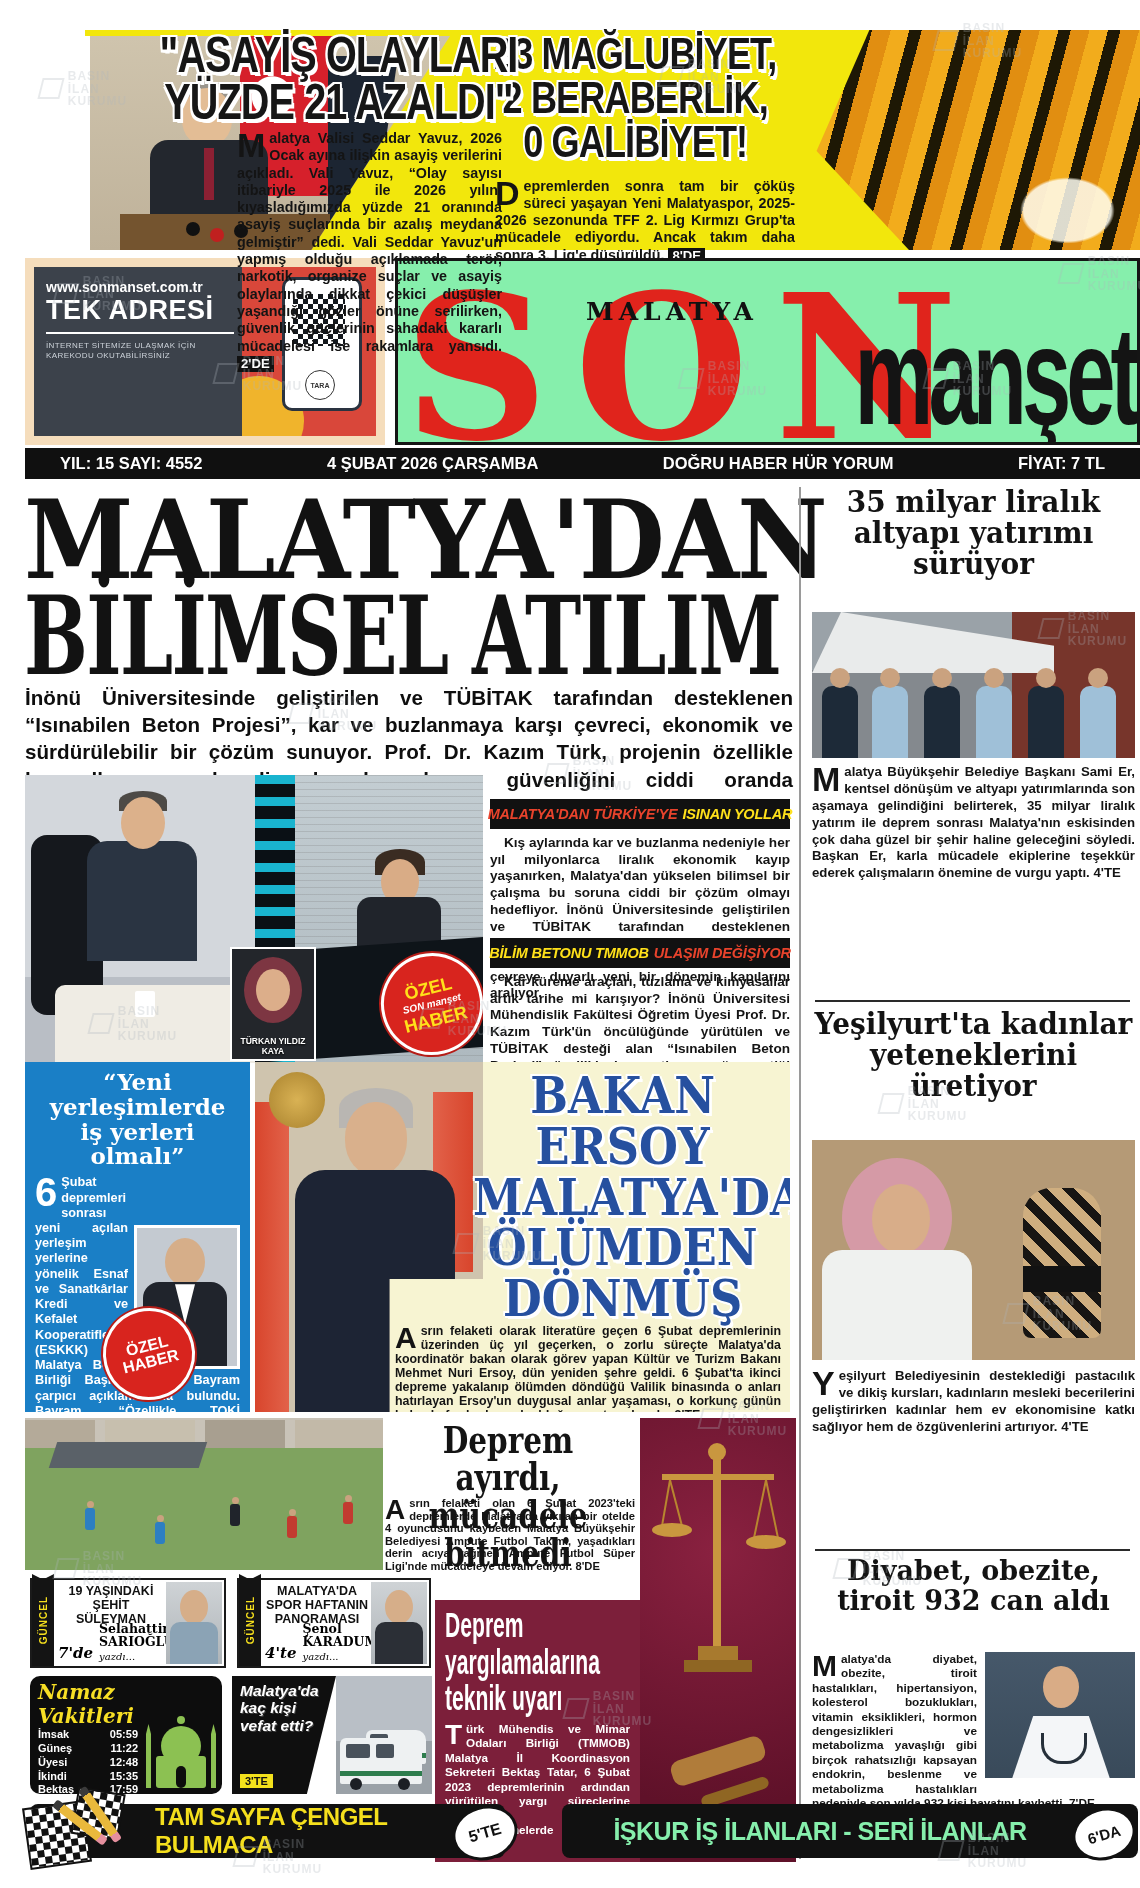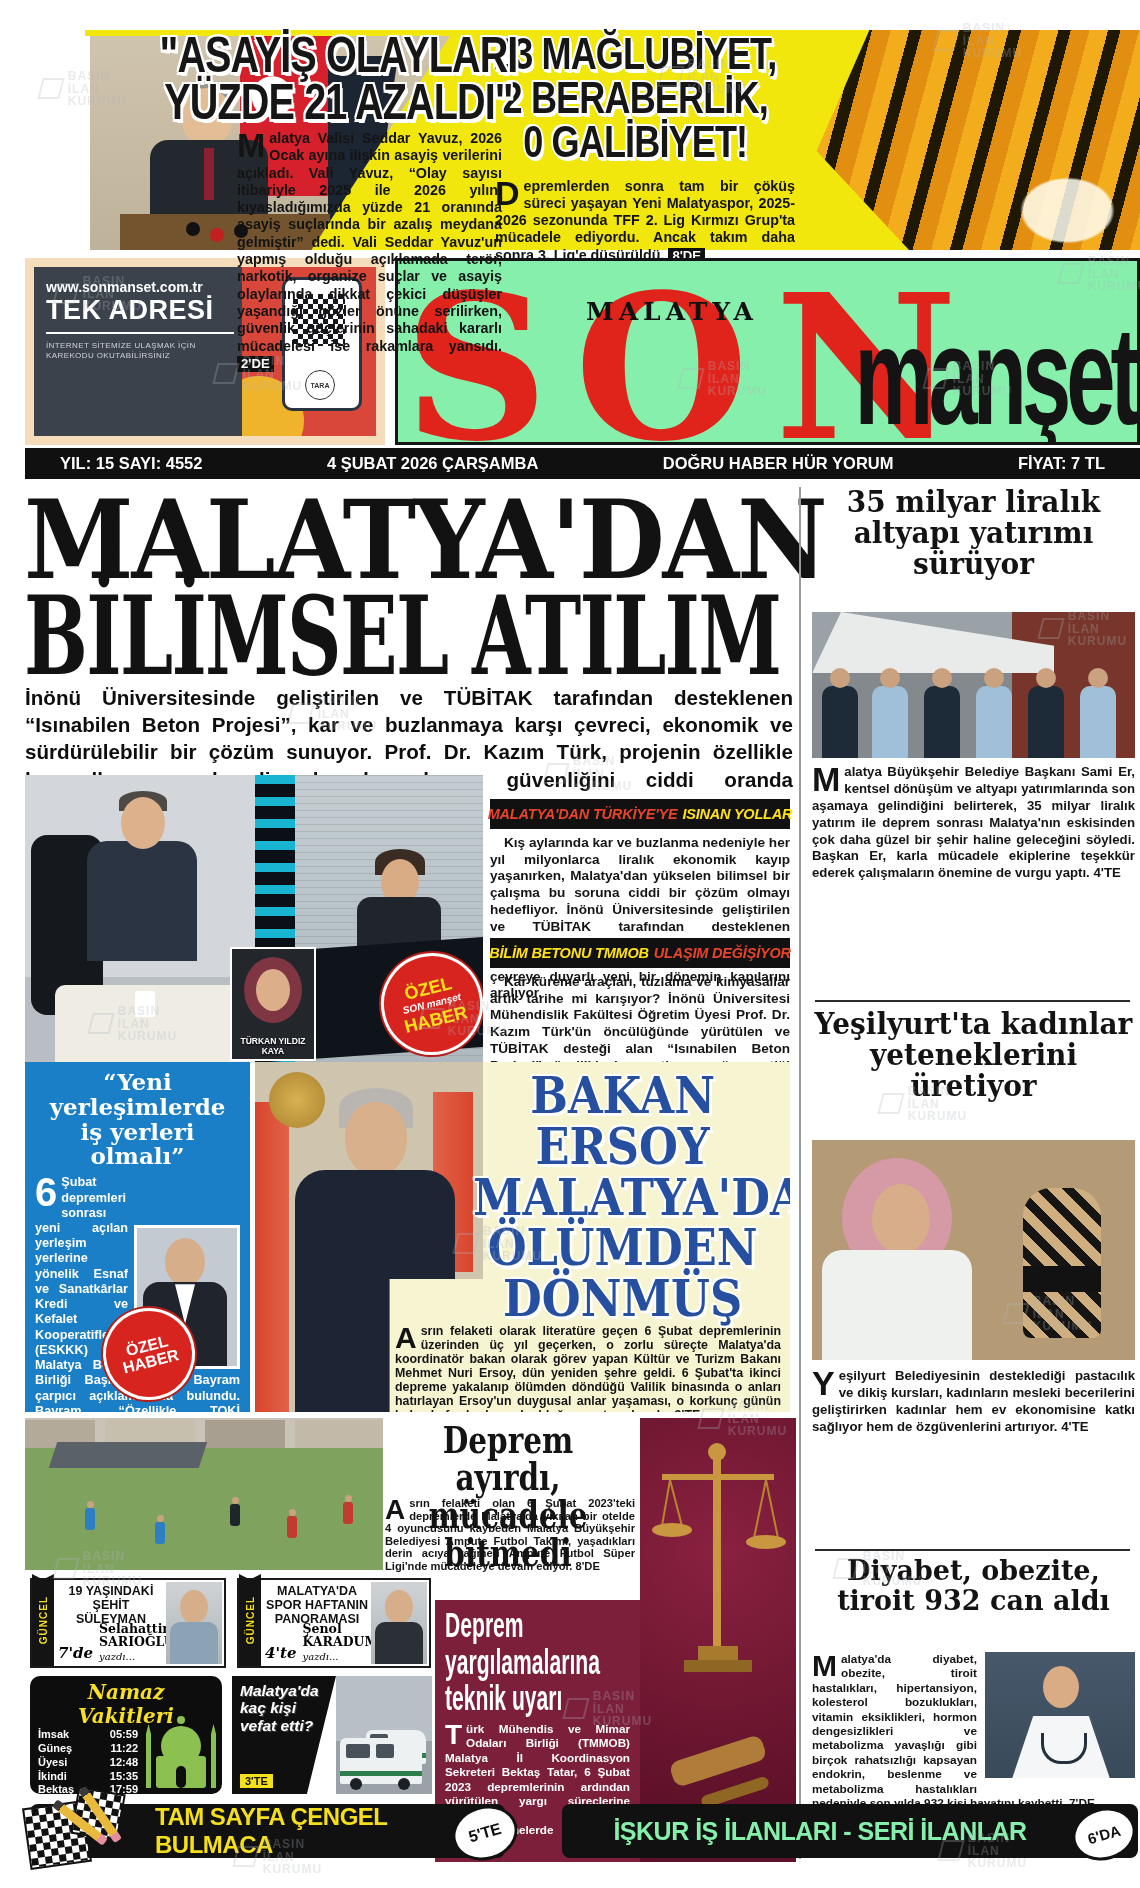--- a/index.html
+++ b/index.html
@@ -189,21 +189,21 @@
   .cfoot{position:absolute;left:26px;bottom:4px;right:60px;display:flex;gap:6px;align-items:flex-end;font-family:"DejaVu Serif",serif;}
   .cpage{font-size:15px;font-weight:700;font-style:italic;}
   .cname{line-height:1.05;font-weight:700;font-size:12.5px;}
   .csuf{font-style:italic;font-weight:400;font-size:10px;}
   .cphoto{position:absolute;right:2px;top:2px;bottom:2px;width:56px;background:linear-gradient(#cfd3d6,#aeb4b8);overflow:hidden;}
   .cp-face{position:absolute;left:14px;top:8px;width:28px;height:34px;border-radius:50%;background:#d6ae89;}
   .cp-torso{position:absolute;left:4px;top:40px;width:48px;height:46px;border-radius:10px 10px 0 0;}
 
   
   #namaz{left:30px;top:1676px;width:192px;height:118px;background:#0d0d0d;border-radius:10px;box-sizing:border-box;padding:4px 8px;overflow:hidden;}
-  #namaz-title{margin:0;text-align:center;font-family:"DejaVu Serif",serif;font-style:italic;font-weight:700;font-size:20px;color:#f7df25;}
+  #namaz-title{margin:0;text-align:left;font-family:"DejaVu Serif",serif;font-style:italic;font-weight:700;font-size:20px;color:#f7df25;}
   .nrow{display:flex;justify-content:space-between;width:100px;color:#fff;font-size:11px;font-weight:700;line-height:1.26;}
   .mosque{position:absolute;right:2px;bottom:2px;width:78px;height:84px;}
   #vefat{left:232px;top:1676px;width:200px;height:118px;display:flex;overflow:hidden;}
   #vefat-left{position:relative;width:104px;background:#0f0f0f;clip-path:polygon(0 0,100% 0,72% 100%,0 100%);padding:6px 8px;box-sizing:border-box;}
   #vefat-title{margin:0;color:#fff;font-weight:900;font-style:italic;font-size:15.5px;line-height:1.12;
      text-shadow:1px 1px 0 #444;}
   #vefat-ref{position:absolute;left:8px;bottom:6px;background:#f3e11c;color:#111;font-weight:900;font-size:11px;padding:1px 5px;}
   #vefat-photo{position:relative;flex:1;background:linear-gradient(#b9bfc6 0 55%,#9aa1a7 55%);}
   .van{position:absolute;background:#eef1f2;border-radius:6px 10px 2px 2px;}
   .van .win{position:absolute;background:#49525b;border-radius:2px;}

